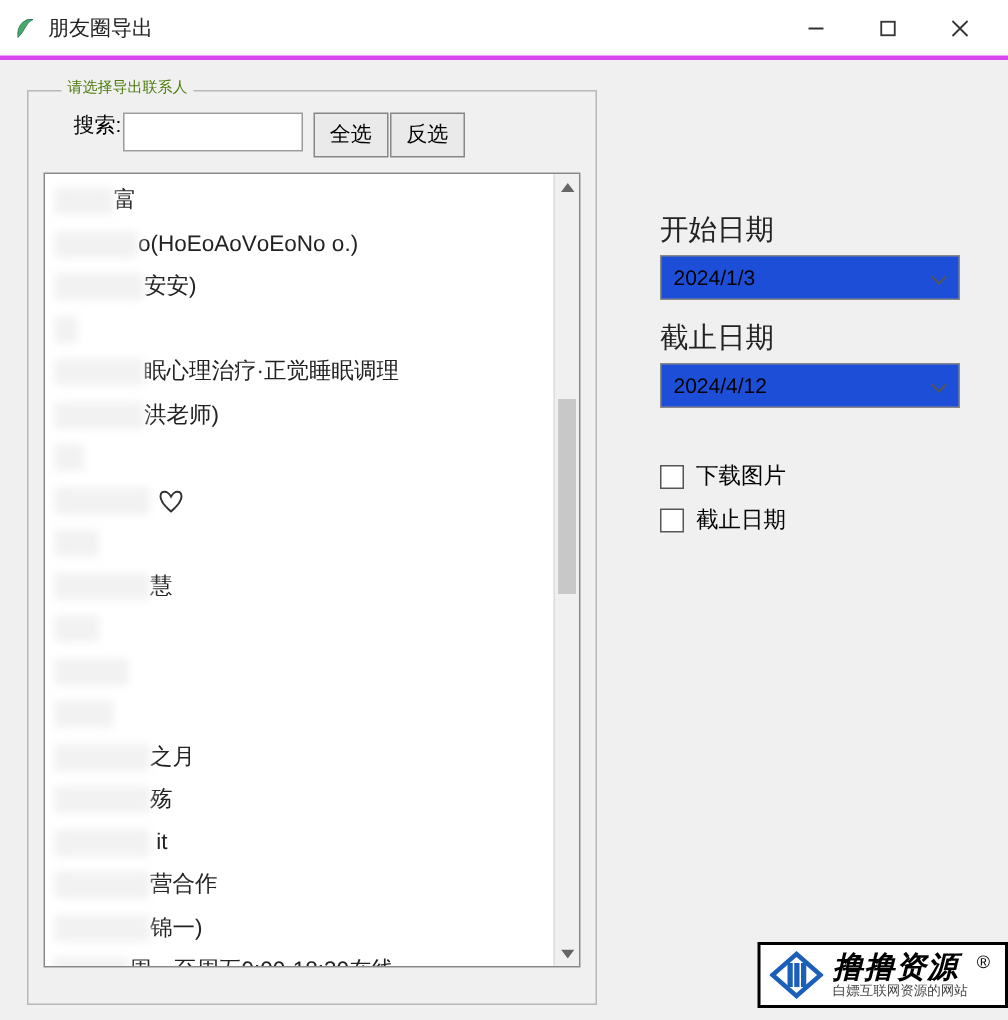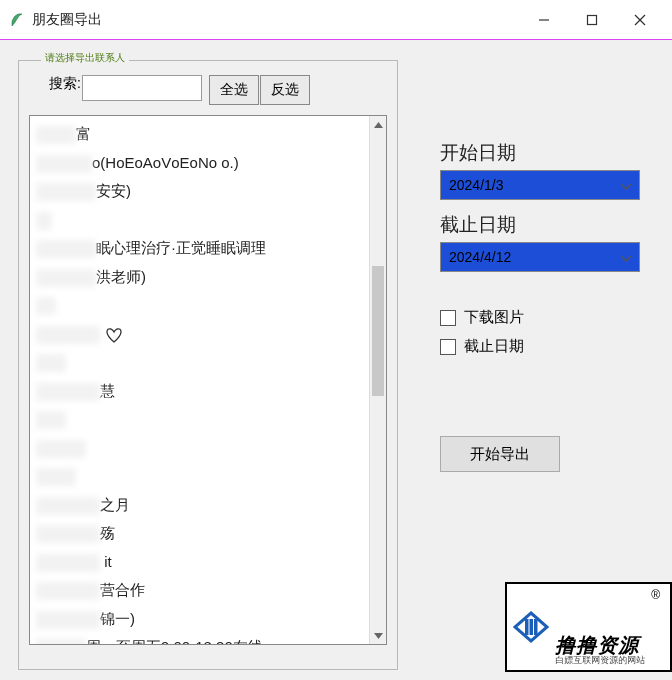--- a/index.html
+++ b/index.html
@@ -11,21 +11,21 @@
       height: 680px;
       overflow: hidden;
       position: relative;
     }
     .titlebar {
       height: 40px;
       background: #ffffff;
       display: flex;
       align-items: center;
       padding: 0 8px;
-      border-bottom: 1px solid #d946ef;
+      border-bottom: 3px solid #d946ef;
     }
     .titlebar .app-icon {
       width: 18px;
       height: 18px;
       margin-right: 6px;
       display: inline-flex;
       align-items: center;
       justify-content: center;
     }
     .titlebar .title {
@@ -218,21 +218,20 @@
     .watermark .wm-text {
       display: flex;
       flex-direction: column;
       line-height: 1.1;
     }
     .watermark .wm-main {
       font-size: 20px;
       font-weight: 900;
       letter-spacing: 1px;
       font-style: italic;
-      margin-top: 46px;
     }
     .watermark .wm-sub {
       font-size: 9px;
       color: #444;
       letter-spacing: 0;
     }
     .wm-reg {
       font-size: 12px;
       align-self: flex-start;
     }
@@ -344,21 +343,20 @@
 
     <div class="checkbox-row">
       <span class="chk"></span>
       <span>下载图片</span>
     </div>
     <div class="checkbox-row">
       <span class="chk"></span>
       <span>截止日期</span>
     </div>
 
-    <button class="export-btn">开始导出</button>
   </div>
 
   <div class="watermark">
     <svg width="36" height="32" viewBox="0 0 36 32">
       <polygon points="18,2 34,16 18,30 2,16" fill="none" stroke="#1b5fb8" stroke-width="3"></polygon>
       <rect x="12" y="8" width="3.5" height="16" fill="#1b5fb8"></rect>
       <rect x="16.5" y="8" width="3.5" height="16" fill="#1b5fb8"></rect>
       <rect x="21" y="8" width="3.5" height="16" fill="#1b5fb8"></rect>
     </svg>
     <div class="wm-text">

